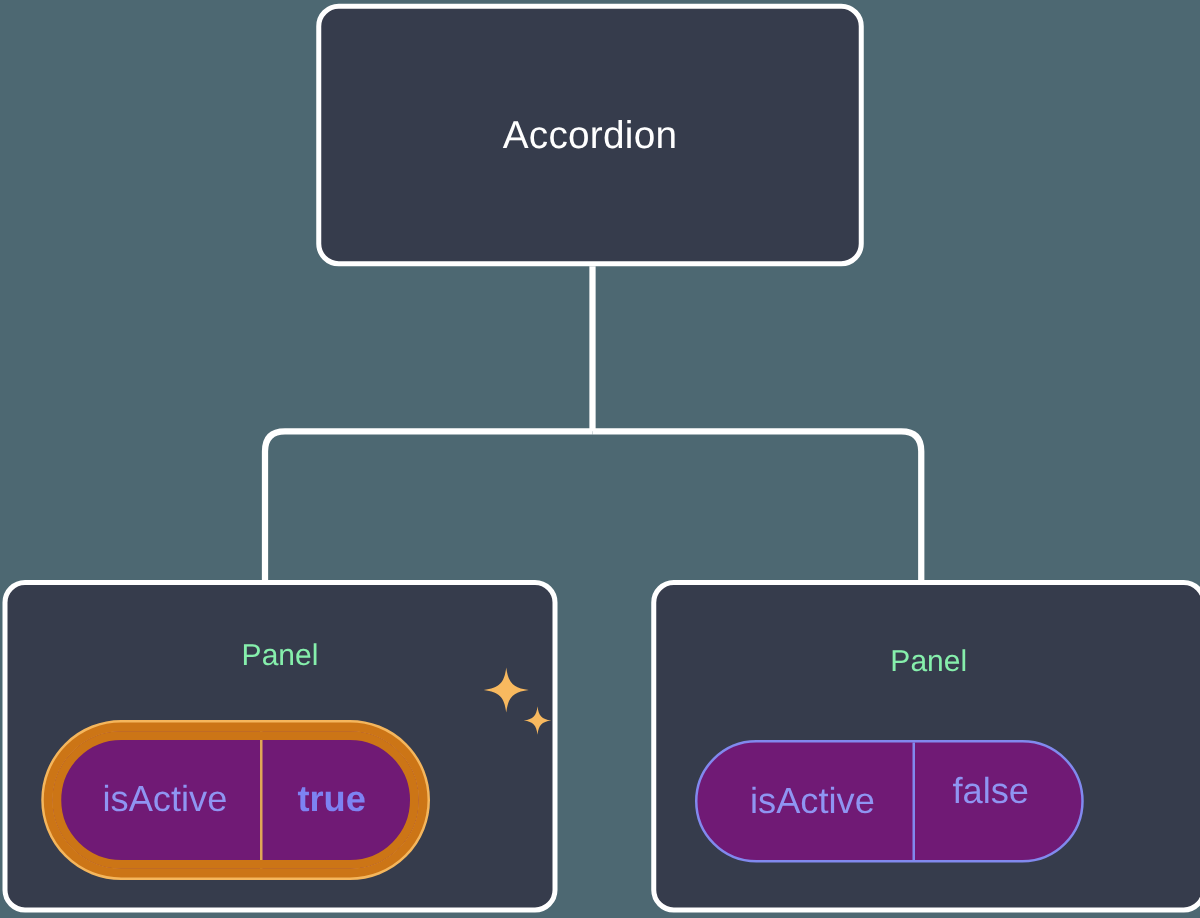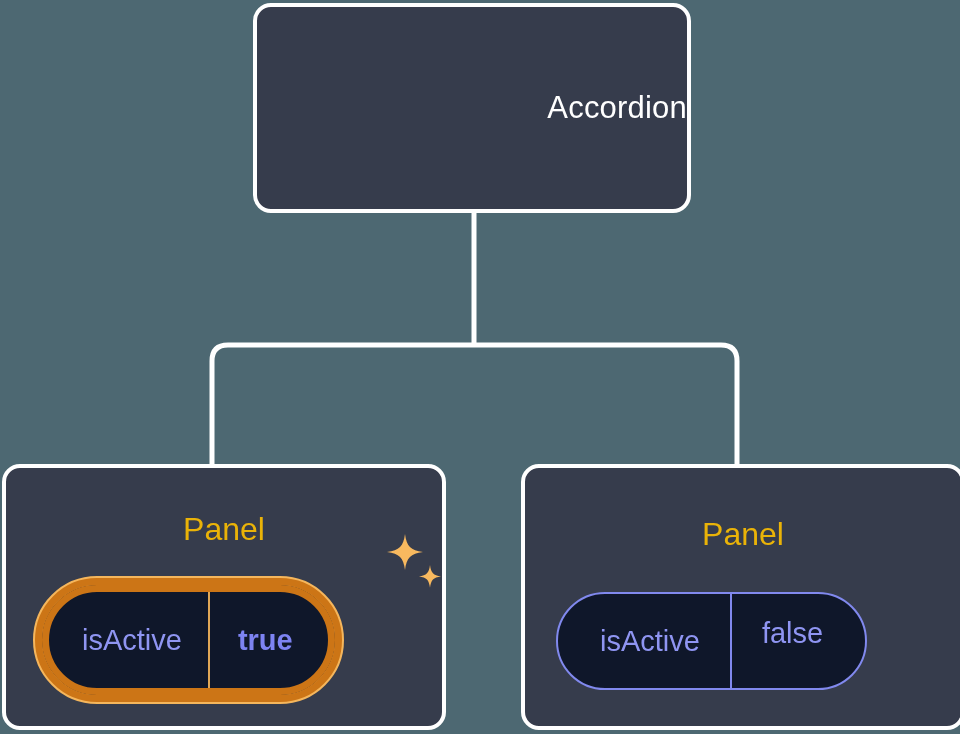--- a/index.html
+++ b/index.html
@@ -42,21 +42,20 @@
     flex-direction: column;
     align-items: center;
   }
 
   .node-root {
     left: 253px;
     top: 3px;
     width: 438px;
     height: 210px;
     justify-content: center;
-    align-items: flex-end;
   }
 
   .node-title {
     color: #ffffff;
     font-size: 31px;
     font-weight: 400;
     letter-spacing: 0.2px;
     line-height: 1.1;
     white-space: nowrap;
   }
@@ -65,40 +64,40 @@
     width: 444px;
     height: 266px;
     top: 464px;
     padding-top: 44px;
   }
 
   .node-panel-left  { left: 2px;   }
   .node-panel-right { left: 521px; padding-top: 49px; }
 
   .panel-title {
-    color: #eab308;
-    font-size: 32px;
+    color: #86efac;
+    font-size: 24px;
     font-weight: 400;
     line-height: 1.1;
     white-space: nowrap;
   }
 
   
   .pill-wrap {
     position: absolute;
   }
   .pill-wrap-left  { left: 33px;  top: 576px; }
   .pill-wrap-right { left: 556px; top: 592px; }
 
   .pill {
     position: relative;
     box-sizing: border-box;
     display: flex;
     align-items: stretch;
-    background: #0f172a;
+    background: #701a75;
   }
 
   
   .pill-plain {
     border: 2px solid #8189ee;
     border-radius: 999px;
     height: 98px;
   }
   .pill-plain .pill-cell {
     color: #8f95f2;

